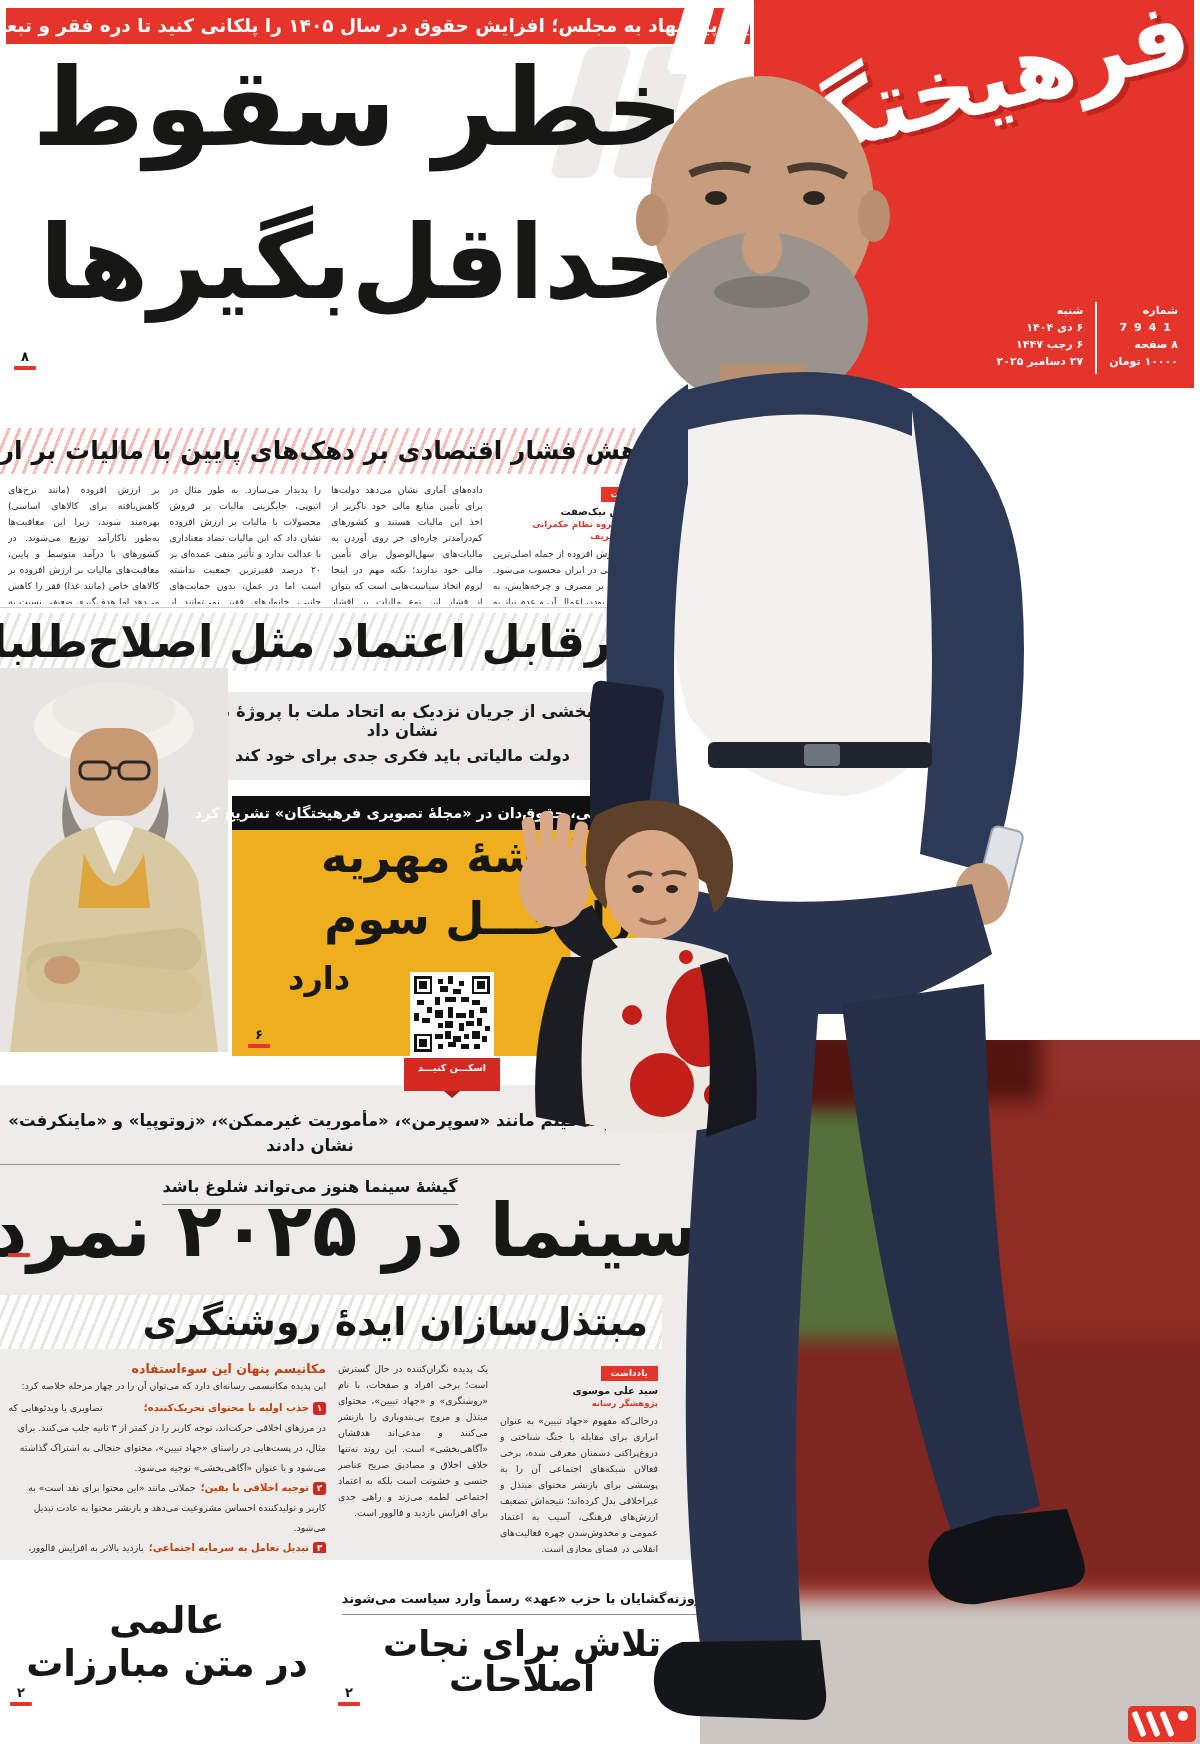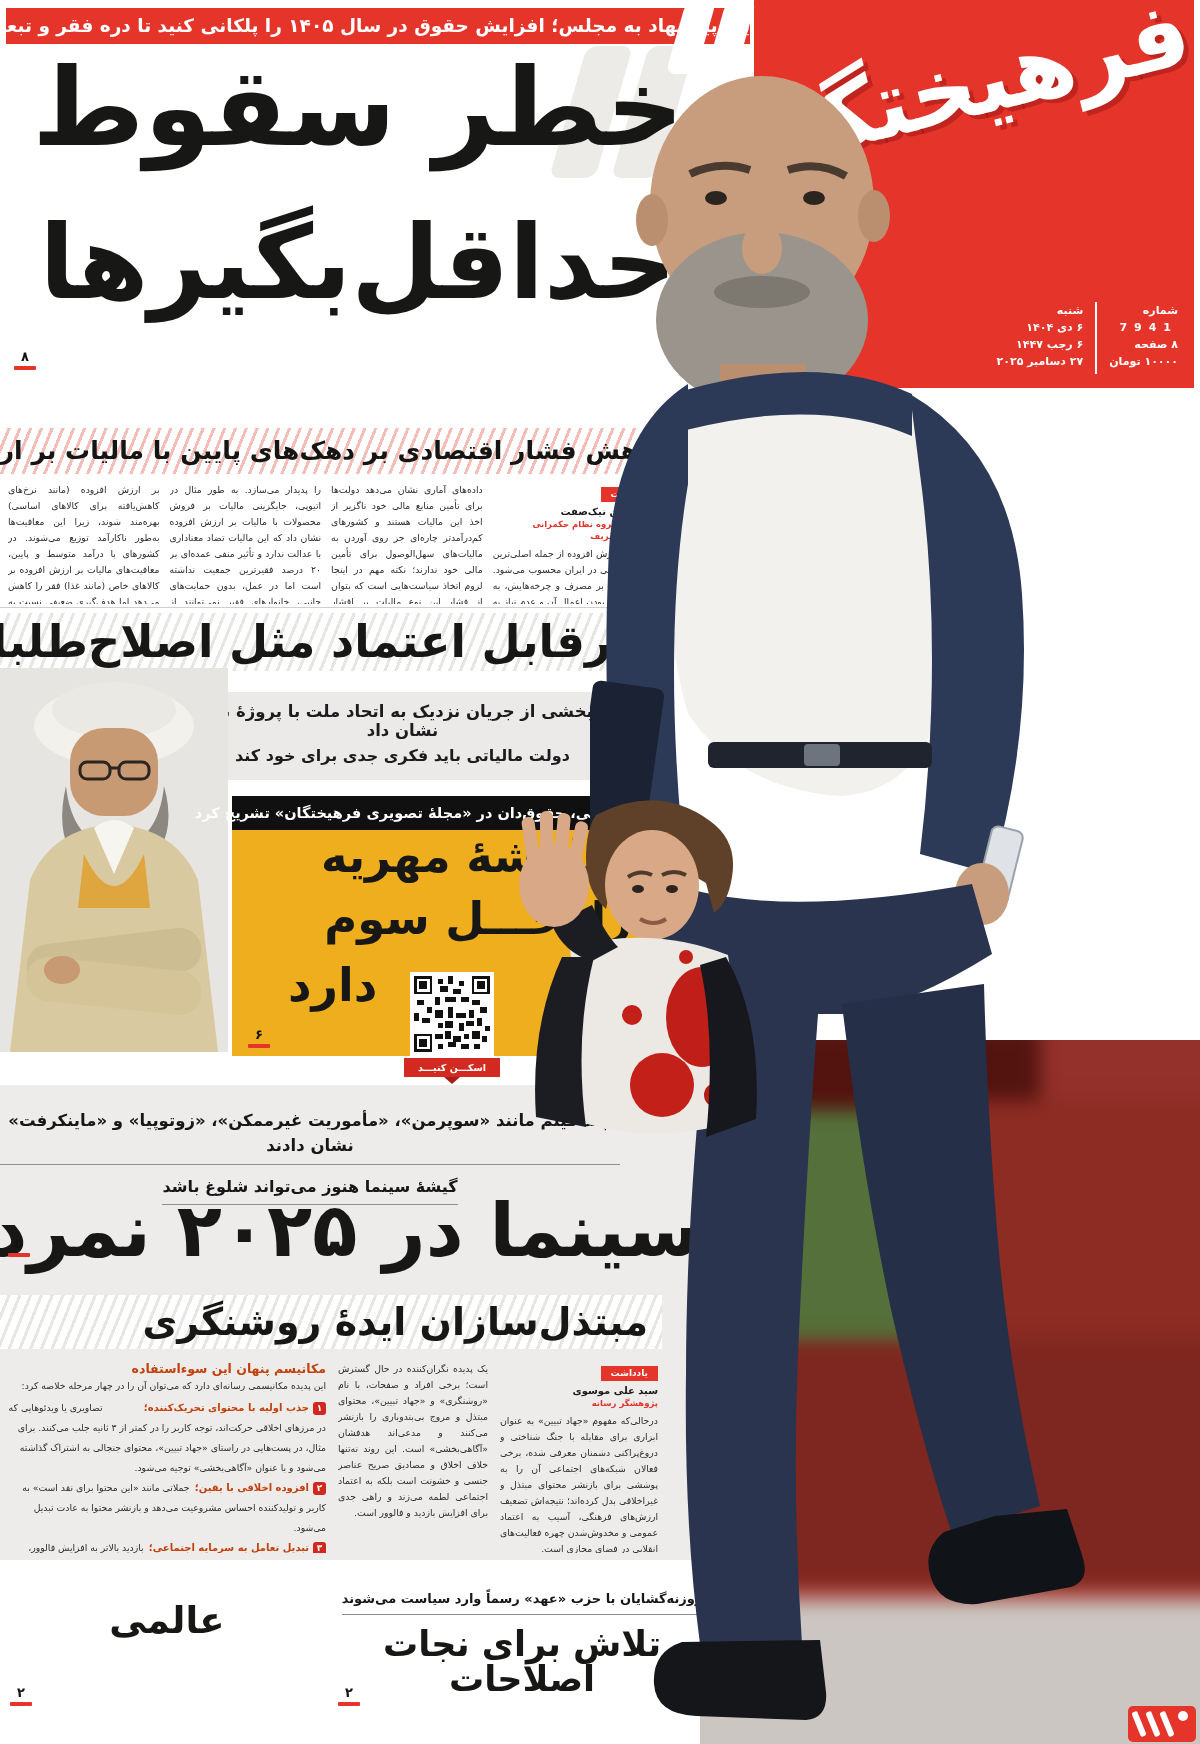--- a/index.html
+++ b/index.html
@@ -126,21 +126,21 @@
       <ellipse cx="62" cy="302" rx="18" ry="14" fill="#c89a73"></ellipse>
     </svg>
   </div>
 
   <div class="abs" style="left:232px;top:796px;width:424px;height:34px;background:#101010;z-index:2;">
     <div style="color:#fff;font-size:14.5px;font-weight:bold;text-align:center;line-height:34px;white-space:nowrap;">جلیل محبی، حقوق‌دان در «مجلهٔ تصویری فرهیختگان» تشریح کرد</div>
   </div>
   <div class="abs" style="left:232px;top:830px;width:424px;height:226px;background:#efae1d;z-index:2;">
     <div class="headline" style="position:absolute;right:24px;top:4px;font-size:45px;">مناقشهٔ مهریه</div>
     <div class="headline" style="position:absolute;right:24px;top:66px;font-size:45px;">راه‌حـــل سوم</div>
-    <div class="headline" style="position:absolute;left:56px;top:132px;font-size:46px;">دارد</div>
+    <div class="headline" style="position:absolute;left:56px;top:132px;font-size:32px;">دارد</div>
 
     <div class="abs" style="left:178px;top:142px;width:84px;height:84px;background:#fff;padding:4px;box-sizing:border-box;">
       <svg width="76" height="76" viewBox="0 0 29 29" shape-rendering="crispEdges">
         <rect width="29" height="29" fill="#fff"></rect>
         <g fill="#111">
           <rect x="0" y="0" width="7" height="7"></rect>
             <rect x="1" y="1" width="5" height="5" fill="#fff"></rect>
             <rect x="2" y="2" width="3" height="3"></rect>
           <rect x="22" y="0" width="7" height="7"></rect>
             <rect x="23" y="1" width="5" height="5" fill="#fff"></rect>
@@ -178,21 +178,21 @@
           <rect x="19" y="22" width="2" height="2"></rect>
             <rect x="22" y="21" width="3" height="3"></rect>
             <rect x="26" y="23" width="2" height="2"></rect>
           <rect x="9" y="26" width="2" height="2"></rect>
             <rect x="13" y="25" width="3" height="2"></rect>
             <rect x="18" y="26" width="3" height="2"></rect>
             <rect x="23" y="26" width="2" height="2"></rect>
         </g>
       </svg>
     </div>
-    <div class="scan-ribbon" style="left:172px;top:228px;width:96px;height:19px;">اسکـــن کنیـــد</div>
+    <div class="scan-ribbon" style="left:172px;top:228px;width:96px;height:33px;">اسکـــن کنیـــد</div>
     <div class="pnum" style="position:absolute;left:16px;top:198px;">۶</div>
   </div>
 
   <div class="abs" style="left:700px;top:1040px;width:500px;height:704px;overflow:hidden;z-index:0;background:#93312a;">
     <div class="street-layer" style="left:-20px;top:-12px;width:360px;height:110px;background:#531410;"></div>
     <div class="street-layer" style="left:-30px;top:70px;width:300px;height:250px;background:#55703a;border-radius:40px;"></div>
     <div class="street-layer" style="left:250px;top:60px;width:300px;height:300px;background:#8c2c23;"></div>
     <div class="street-layer" style="left:-20px;top:300px;width:560px;height:270px;background:#7e2720;"></div>
     <div class="street-layer" style="left:-20px;top:548px;width:560px;height:20px;background:#b0493f;"></div>
     <div class="street-layer" style="left:-20px;top:560px;width:560px;height:170px;background:#cbc6c1;"></div>
@@ -296,34 +296,35 @@
         <p class="bodytext" style="margin:0;">یک پدیده نگران‌کننده در حال گسترش است؛ برخی افراد و صفحات، با نام «روشنگری» و «جهاد تبیین»، محتوای مبتذل و مروج بی‌بندوباری را بازنشر می‌کنند و مدعی‌اند هدفشان «آگاهی‌بخشی» است. این روند نه‌تنها خلاف اخلاق و مصادیق صریح عناصر جنسی و خشونت است بلکه به اعتماد اجتماعی لطمه می‌زند و راهی جدی برای افزایش بازدید و فالوور است.</p>
       </div>
       <div class="col" style="width:318px;">
         <div class="redsub" style="font-size:12.5px;margin-bottom:2px;">مکانیسم پنهان این سوءاستفاده</div>
         <p class="bodytext" style="margin:0 0 2px;">این پدیده مکانیسمی رسانه‌ای دارد که می‌توان آن را در چهار مرحله خلاصه کرد:</p>
         <div>
           <span class="item-num">۱</span><span class="redsub" style="font-size:10px;margin-left:36px;">جذب اولیه با محتوای تحریک‌کننده؛</span>
           <span class="bodytext">تصاویری یا ویدئوهایی که در مرزهای اخلاقی حرکت‌اند، توجه کاربر را در کمتر از ۳ ثانیه جلب می‌کنند. برای مثال، در پست‌هایی در راستای «جهاد تبیین»، محتوای جنجالی به اشتراک گذاشته می‌شود و با عنوان «آگاهی‌بخشی» توجیه می‌شود.</span>
         </div>
         <div>
-          <span class="item-num">۲</span><span class="redsub" style="font-size:10px;">افزوده اخلاقی با یقین؛</span>
+          <span class="item-num">۲</span><span class="redsub" style="font-size:10px;">توجیه اخلاقی با یقین؛</span>
           <span class="bodytext">جملاتی مانند «این محتوا برای نقد است» به کاربر و تولیدکننده احساس مشروعیت می‌دهد و بازنشر محتوا به عادت تبدیل می‌شود.</span>
         </div>
         <div>
           <span class="item-num">۳</span><span class="redsub" style="font-size:10px;">تبدیل تعامل به سرمایه اجتماعی؛</span>
           <span class="bodytext">بازدید بالاتر به افزایش فالوور، دوره‌های آموزشی یا دریافت حمایت مالی منجر می‌شود؛ برخی کاربران حتی از این روش برای جمع‌آوری کمک‌های مالی بهره می‌برند.</span>
           
         </div>
       </div>
     </div>
   </div>
 
   <div class="abs center" style="left:8px;top:1588px;width:318px;">
     <div class="headline" style="font-size:37px;margin-top:14px;white-space:normal;">عالمی</div>
+    <div class="headline" style="font-size:37px;margin-top:6px;white-space:normal;">در متن مبارزات</div>
   </div>
   <div class="abs pnum" style="left:10px;top:1686px;">۲</div>
 
   <div class="abs center" style="left:336px;top:1588px;width:372px;">
     <span class="kicker-line" style="font-size:13px;">روزنه‌گشایان با حزب «عهد» رسماً وارد سیاست می‌شوند</span>
     <div class="headline" style="font-size:35px;margin-top:12px;white-space:normal;">تلاش برای نجات اصلاحات</div>
   </div>
   <div class="abs pnum" style="left:338px;top:1686px;">۲</div>
 
   <div class="abs" style="left:1128px;top:1706px;width:68px;height:36px;background:#e5352b;border-radius:5px;z-index:7;overflow:hidden;">

